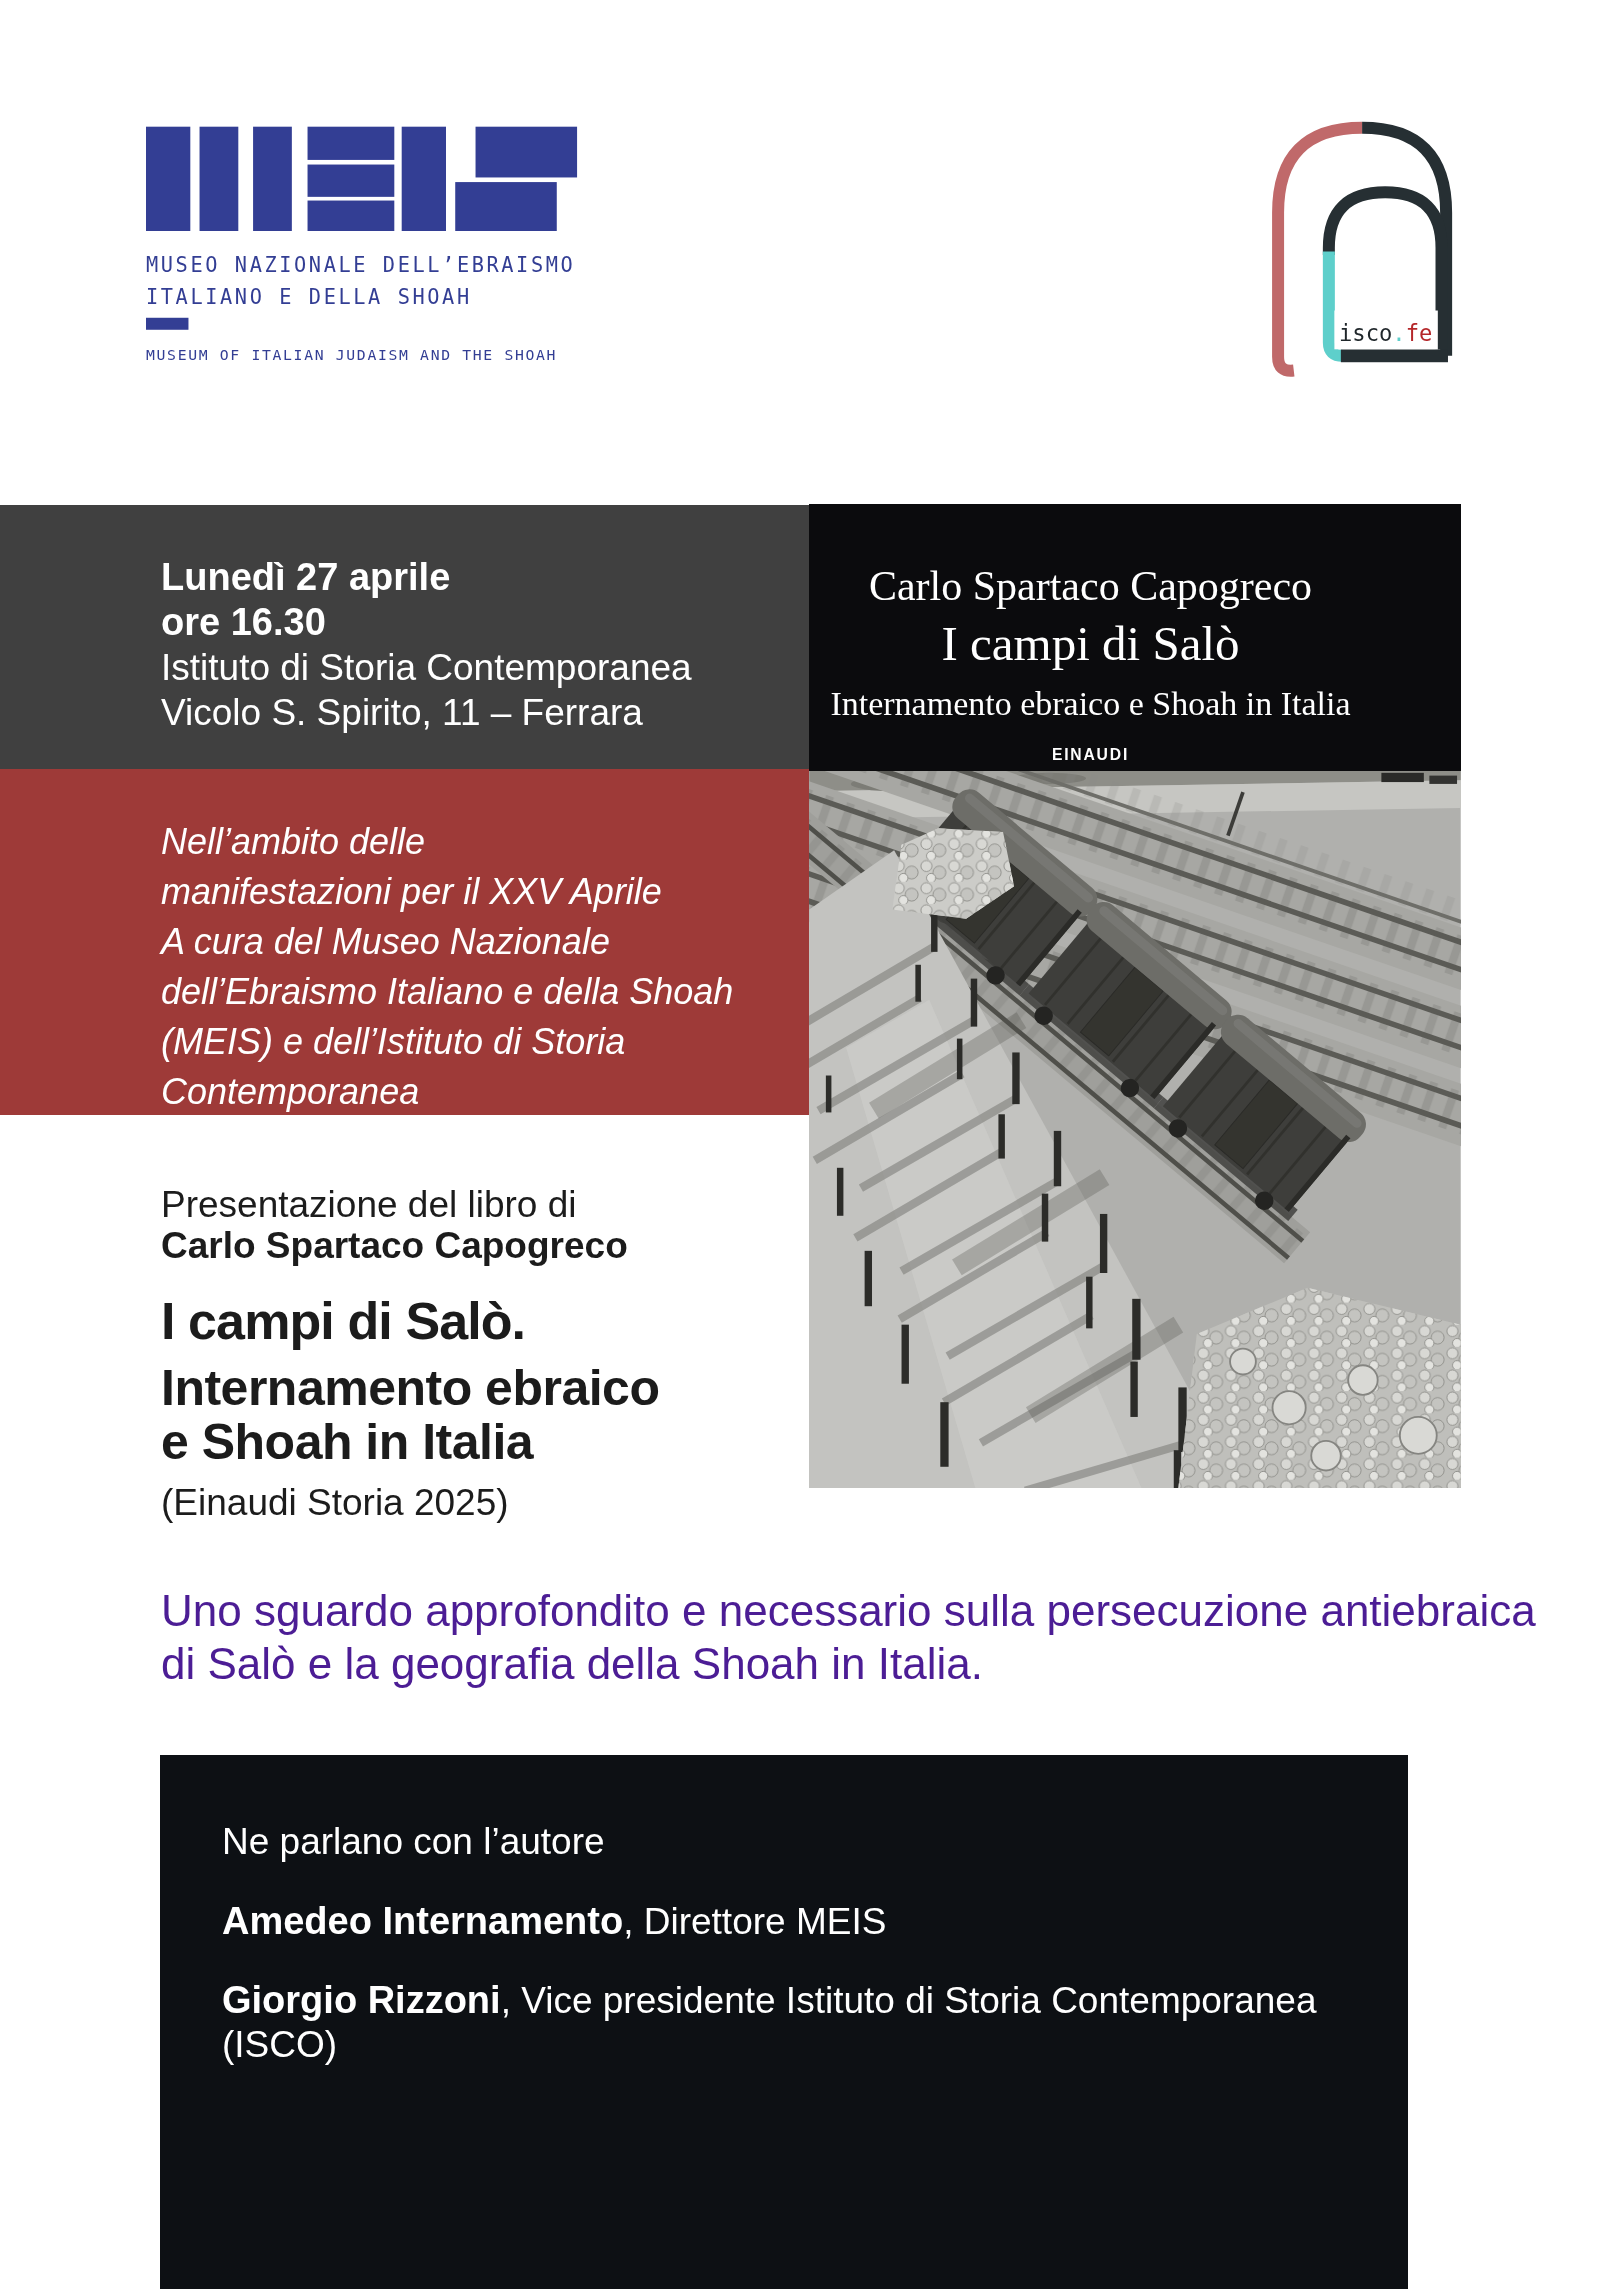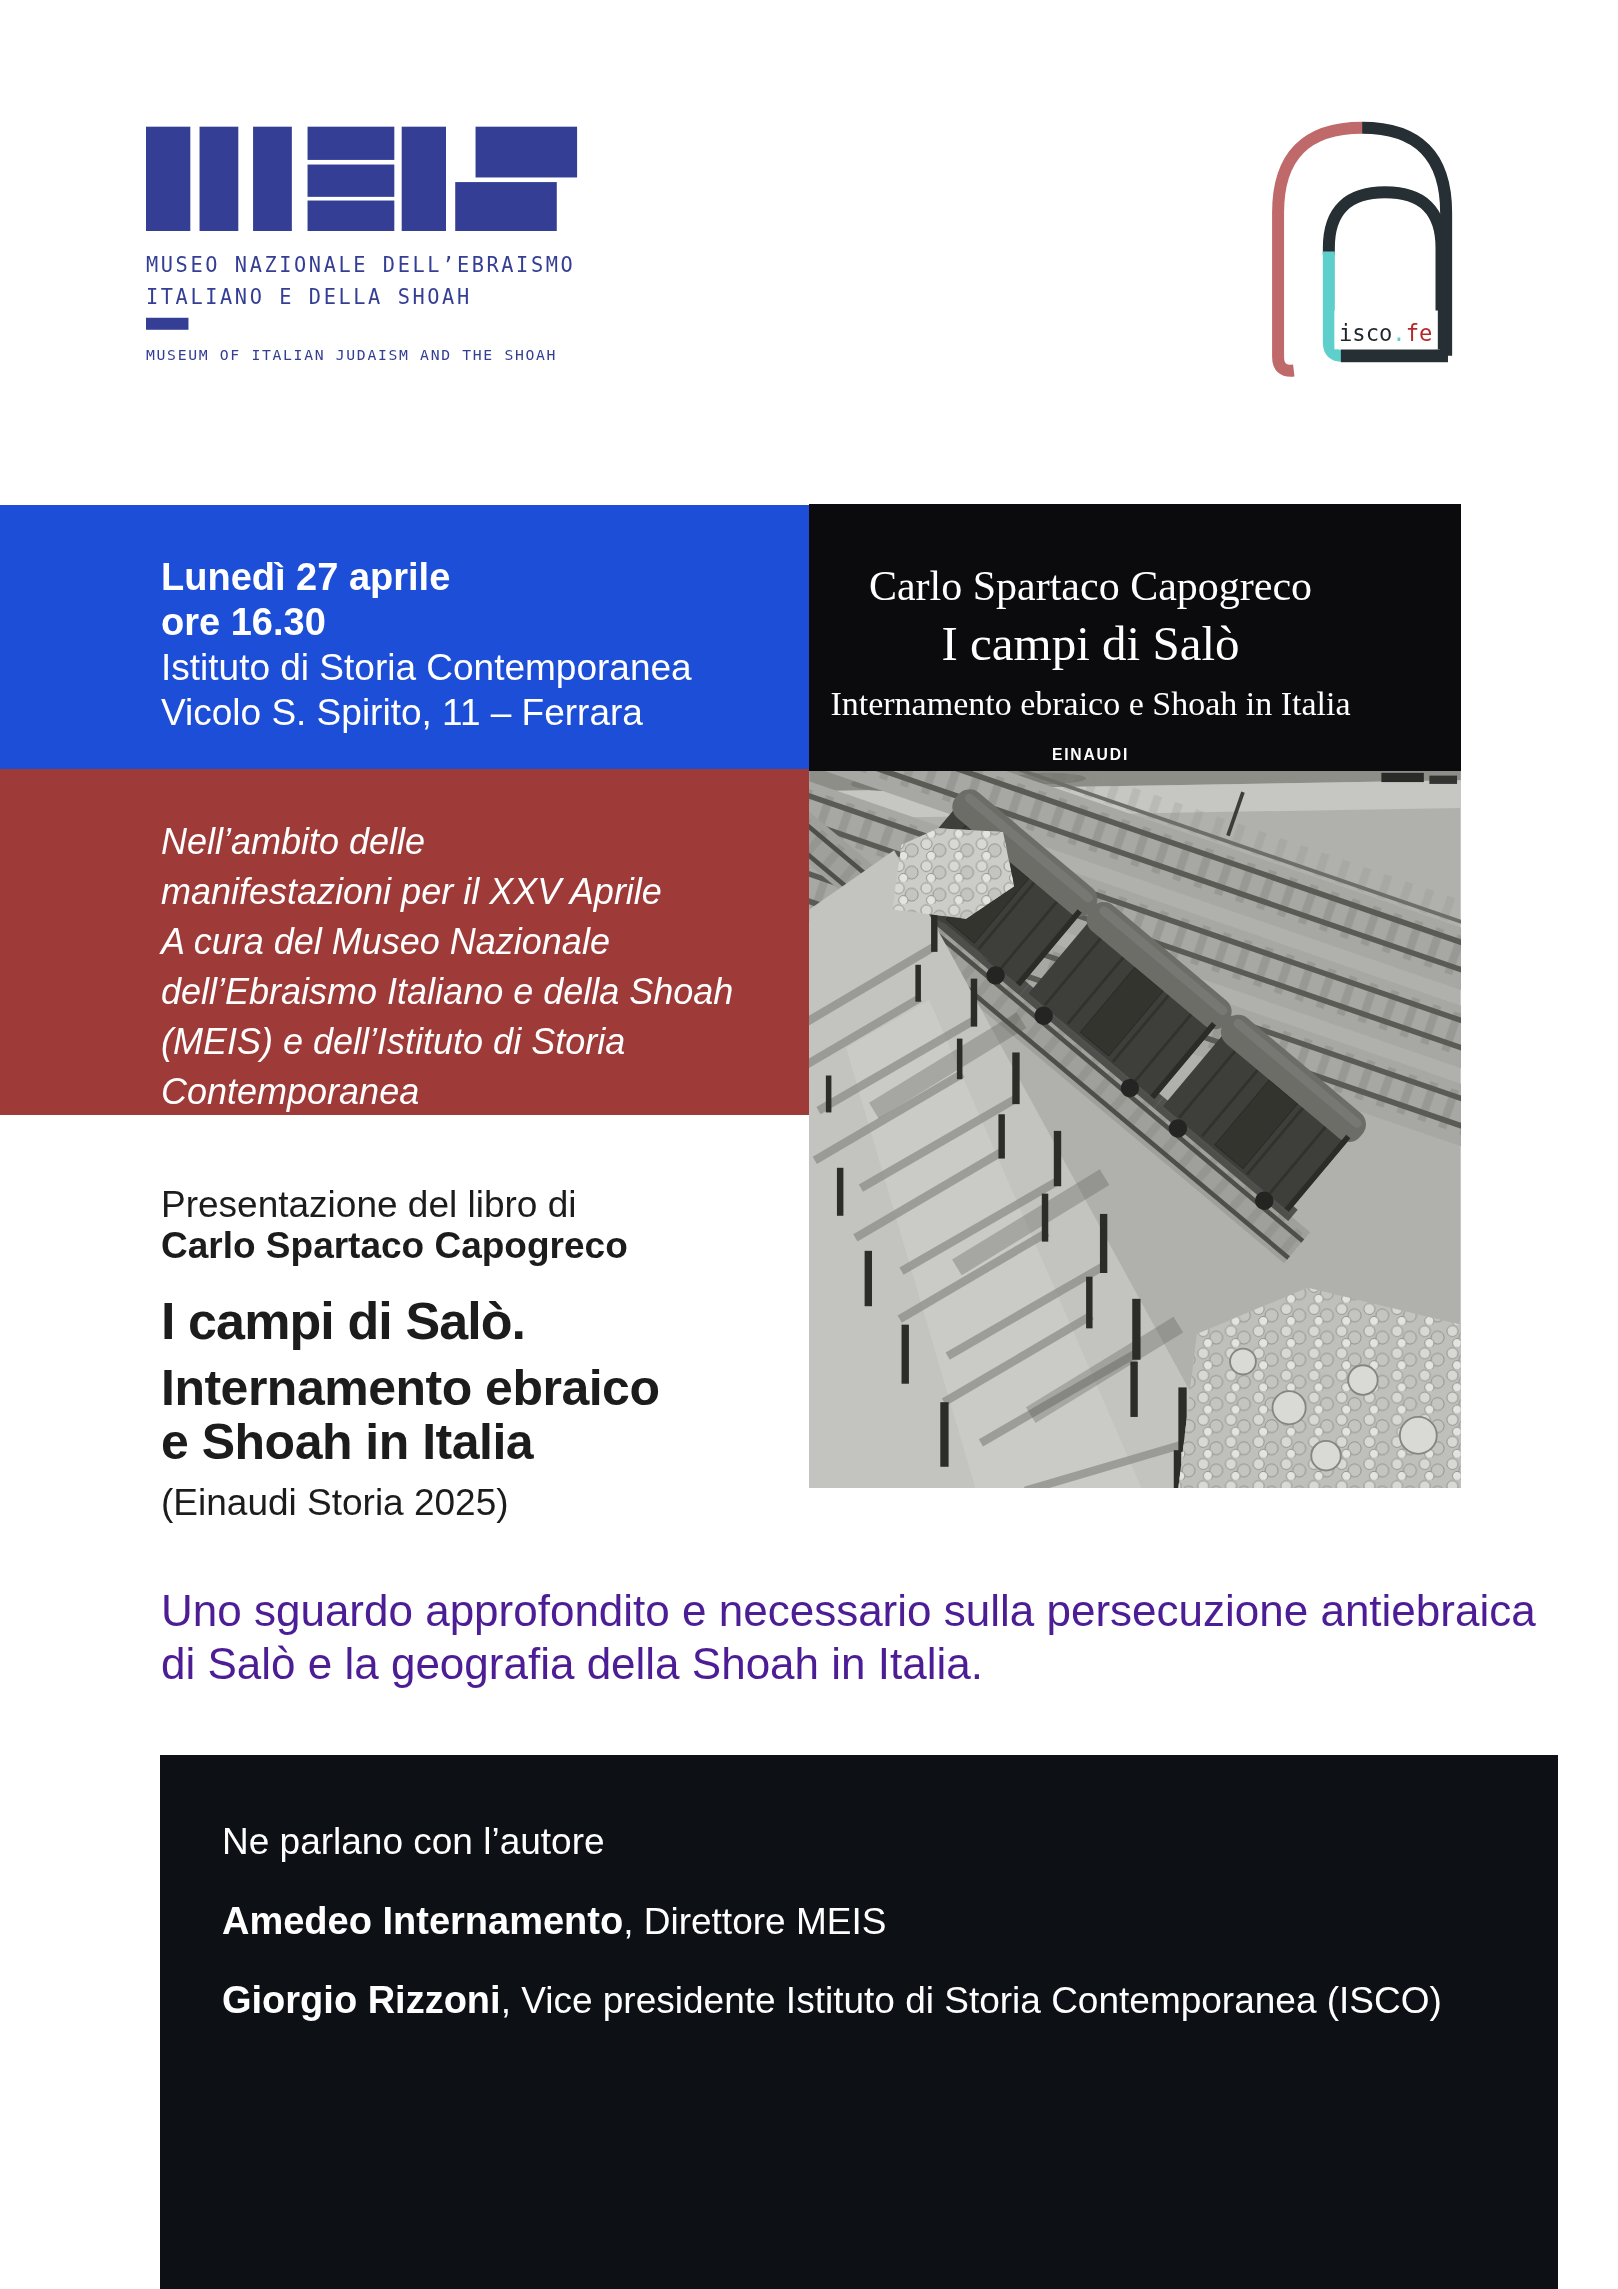--- a/index.html
+++ b/index.html
@@ -5,21 +5,21 @@
   html,body{margin:0;padding:0;}
   body{font-family:"Liberation Sans",sans-serif;}
   #poster{position:relative;width:1619px;height:2290px;background:#ffffff;overflow:hidden;}
 
   
   .meis-logo{position:absolute;left:134px;top:109px;}
   .isco-logo{position:absolute;left:1253px;top:100px;}
 
   
   .band{position:absolute;left:0;width:809px;color:#ffffff;}
-  .band-salmon{top:505px;height:340px;background:#1d4ed8;}
+  .band-salmon{top:505px;height:340px;background:#404040;}
   .band-darkred{top:769px;height:346px;background:#9e3a38;font-style:italic;}
   .band-inner{padding-left:161px;}
   .band-salmon .band-inner{padding-top:50px;}
   .band-darkred .band-inner{padding-top:48px;}
   .ev-bold{font-size:38px;font-weight:bold;line-height:45px;}
   .ev-reg{font-size:37px;font-weight:normal;line-height:45px;}
   .ctx-line{font-size:36px;line-height:50px;}
 
   
   .cover{position:absolute;left:809px;top:504px;width:652px;height:984px;}
@@ -36,21 +36,21 @@
   .present{position:absolute;left:161px;top:1184px;color:#1c1c1c;}
   .p-intro{font-size:37px;line-height:41px;}
   .p-author{font-size:37px;line-height:41px;font-weight:bold;}
   .p-title{font-size:52px;line-height:79px;font-weight:bold;margin-top:15.7px;letter-spacing:-0.9px;}
   .p-sub{font-size:50px;line-height:54px;font-weight:bold;letter-spacing:-0.5px;}
   .p-edition{font-size:37px;line-height:41px;margin-top:13px;}
 
   .blurb{position:absolute;left:161px;top:1584px;color:#4c1d95;font-size:44px;line-height:53px;}
 
   
-  .speakers{position:absolute;left:160px;top:1755px;width:1398px;height:534px;
+  .speakers{position:absolute;left:160px;top:1755px;width:1248px;height:534px;
             background:#0d1014;color:#ffffff;box-sizing:border-box;padding:66px 0 0 62px;}
   .sp-heading{font-size:37px;line-height:42px;}
   .sp-row{font-size:37px;line-height:44px;}
   .sp-row.first{margin-top:36px;}
   .sp-row.second{margin-top:34px;}
   .sp-name{font-weight:bold;font-size:38px;}
 </style>
 </head>
 <body>
 

